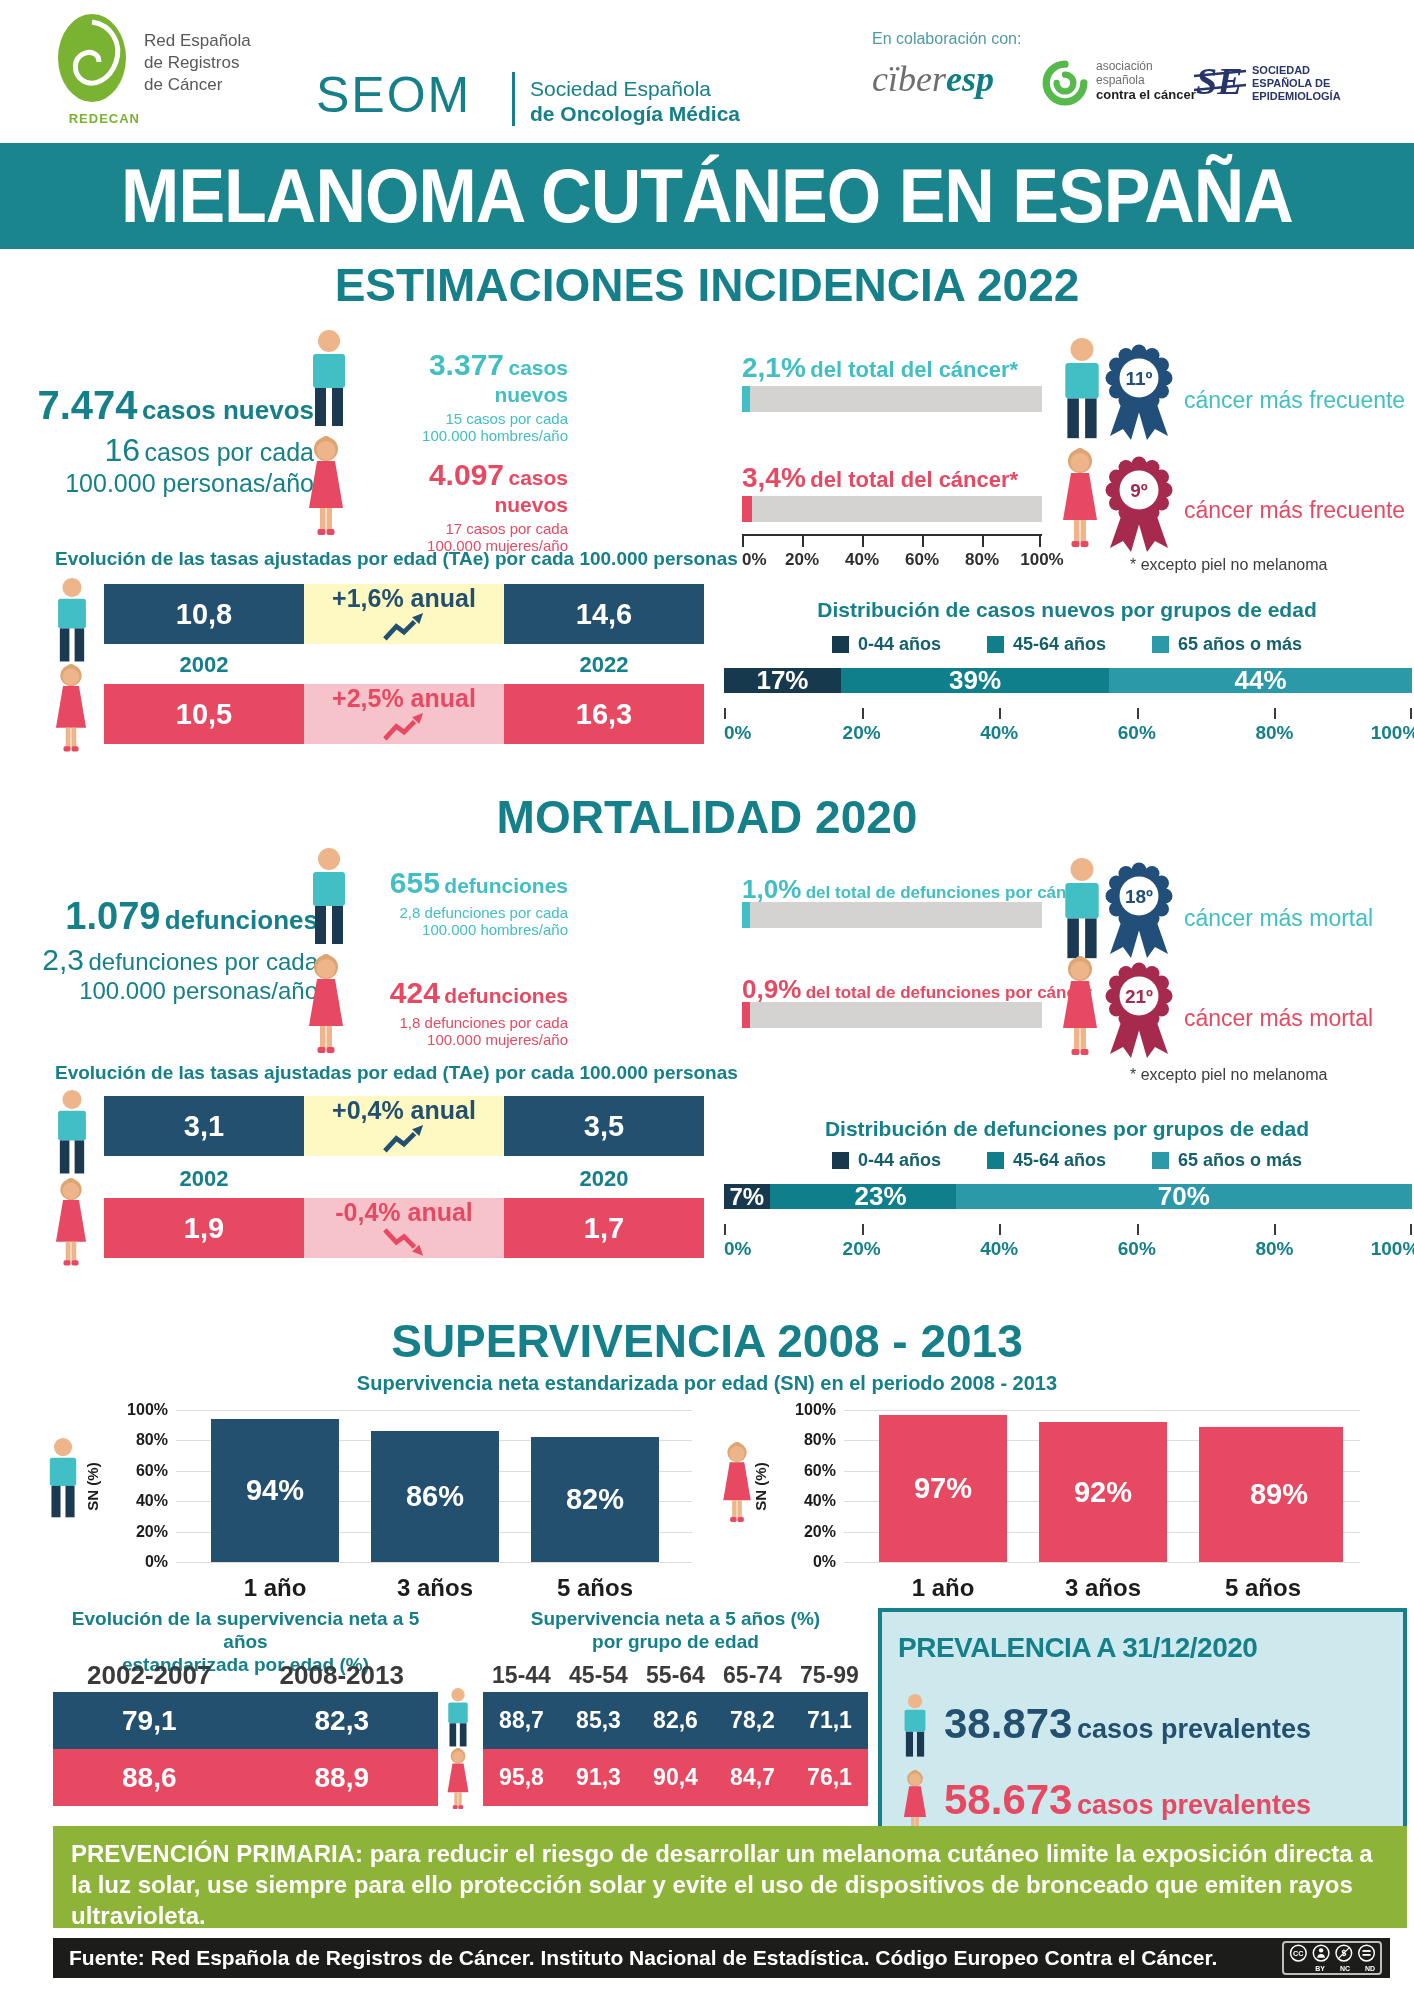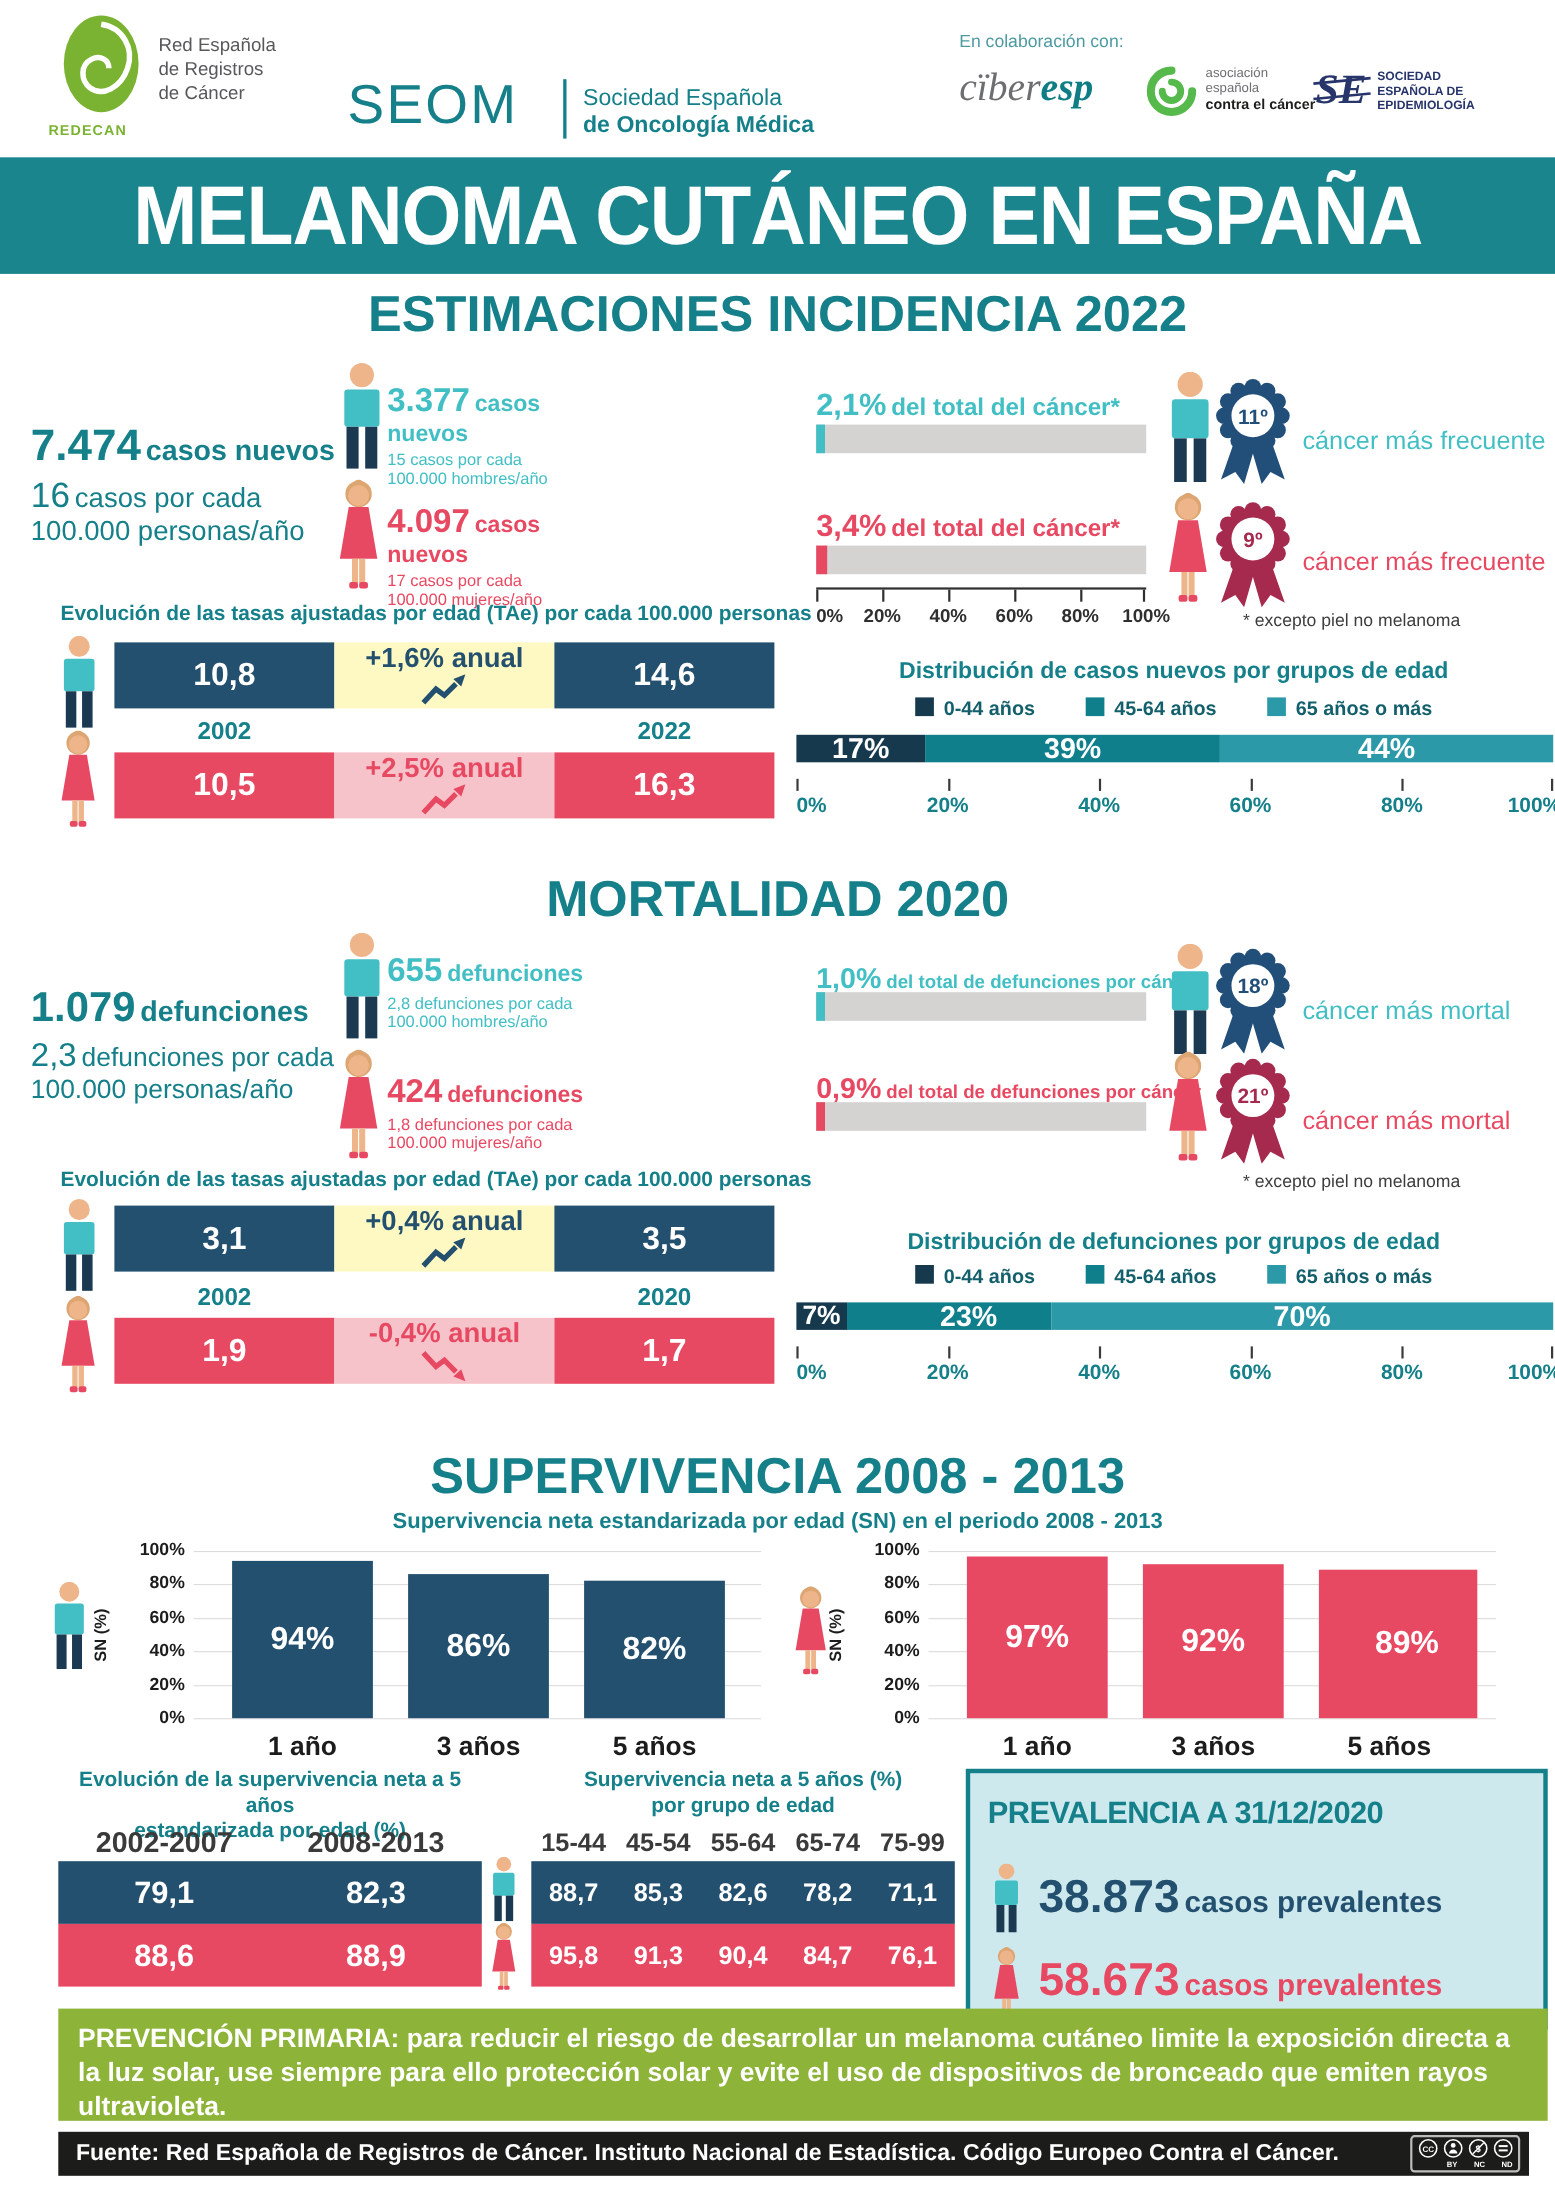--- a/index.html
+++ b/index.html
@@ -1,20 +1,20 @@
 <!DOCTYPE html>
 <html><head>
 <meta charset="utf-8">
 <style>
   html,body{margin:0;padding:0;background:#fff}
   #canvas{position:relative;width:1414px;height:2000px;background:#fff;overflow:hidden;
           font-family:"Liberation Sans","DejaVu Sans",sans-serif;color:#222}
   .abs{position:absolute}
   .b{font-weight:700}
-  .ctr{text-align:left;line-height:1.15}
+  .ctr{text-align:right;line-height:1.15}
   .tl{color:#15808A}
   .tll{color:#41BFC4}
   .pk{color:#E84962}
   .nv{color:#24506F}
   .gray{color:#57585A}
 
   
   .seom-word{font-size:50px;letter-spacing:2px;color:#15808A}
   .seom-div{width:3px;height:54px;background:#15808A}
   .seom-lines{font-size:21px;color:#15808A;line-height:1.2}
@@ -53,21 +53,21 @@
   .taeseg.p{background:#E84962}
   .taemid{width:200px;display:flex;flex-direction:column;align-items:center;justify-content:center;font-weight:700;font-size:25px;line-height:1}
   .taemid.n{background:#fef9c3;color:#24506F}
   .taemid.p{background:#F6C3CA;color:#E84962}
   .taeyear{position:absolute;width:100px;text-align:center;font-size:22px;font-weight:700;color:#15808A}
   .tae-title{position:absolute;font-size:19px;font-weight:700;color:#15808A;white-space:nowrap}
 
   
   .dist-title{position:absolute;width:690px;text-align:center;font-size:21px;font-weight:700;color:#15808A}
   .legend{position:absolute;width:690px;display:flex;justify-content:center;gap:46px}
-  .legend .item{display:flex;align-items:flex-start;gap:9px;font-size:18px;font-weight:700;color:#135F6B}
+  .legend .item{display:flex;align-items:center;gap:9px;font-size:18px;font-weight:700;color:#135F6B}
   .chip{width:17px;height:17px;display:inline-block}
   .s1{background:#17394E}.s2{background:#0F7F8B}.s3{background:#2B99A8}
   .distbar{position:absolute;display:flex;width:688px;height:25px}
   .distbar .seg{flex-basis:0;min-width:0;display:flex;align-items:center;justify-content:center;
                 color:#fff;font-weight:700;font-size:26px;white-space:nowrap}
   .dticks{position:absolute;width:688px;height:12px}
   .dticks span{position:absolute;top:0;width:2px;height:11px;background:#3A3A3A}
   .dlabels{position:absolute;width:688px;height:24px}
   .dlabels span{position:absolute;font-size:19px;font-weight:700;color:#15808A;transform:translateX(-50%);white-space:nowrap}
   .dlabels span.p0{transform:none}

